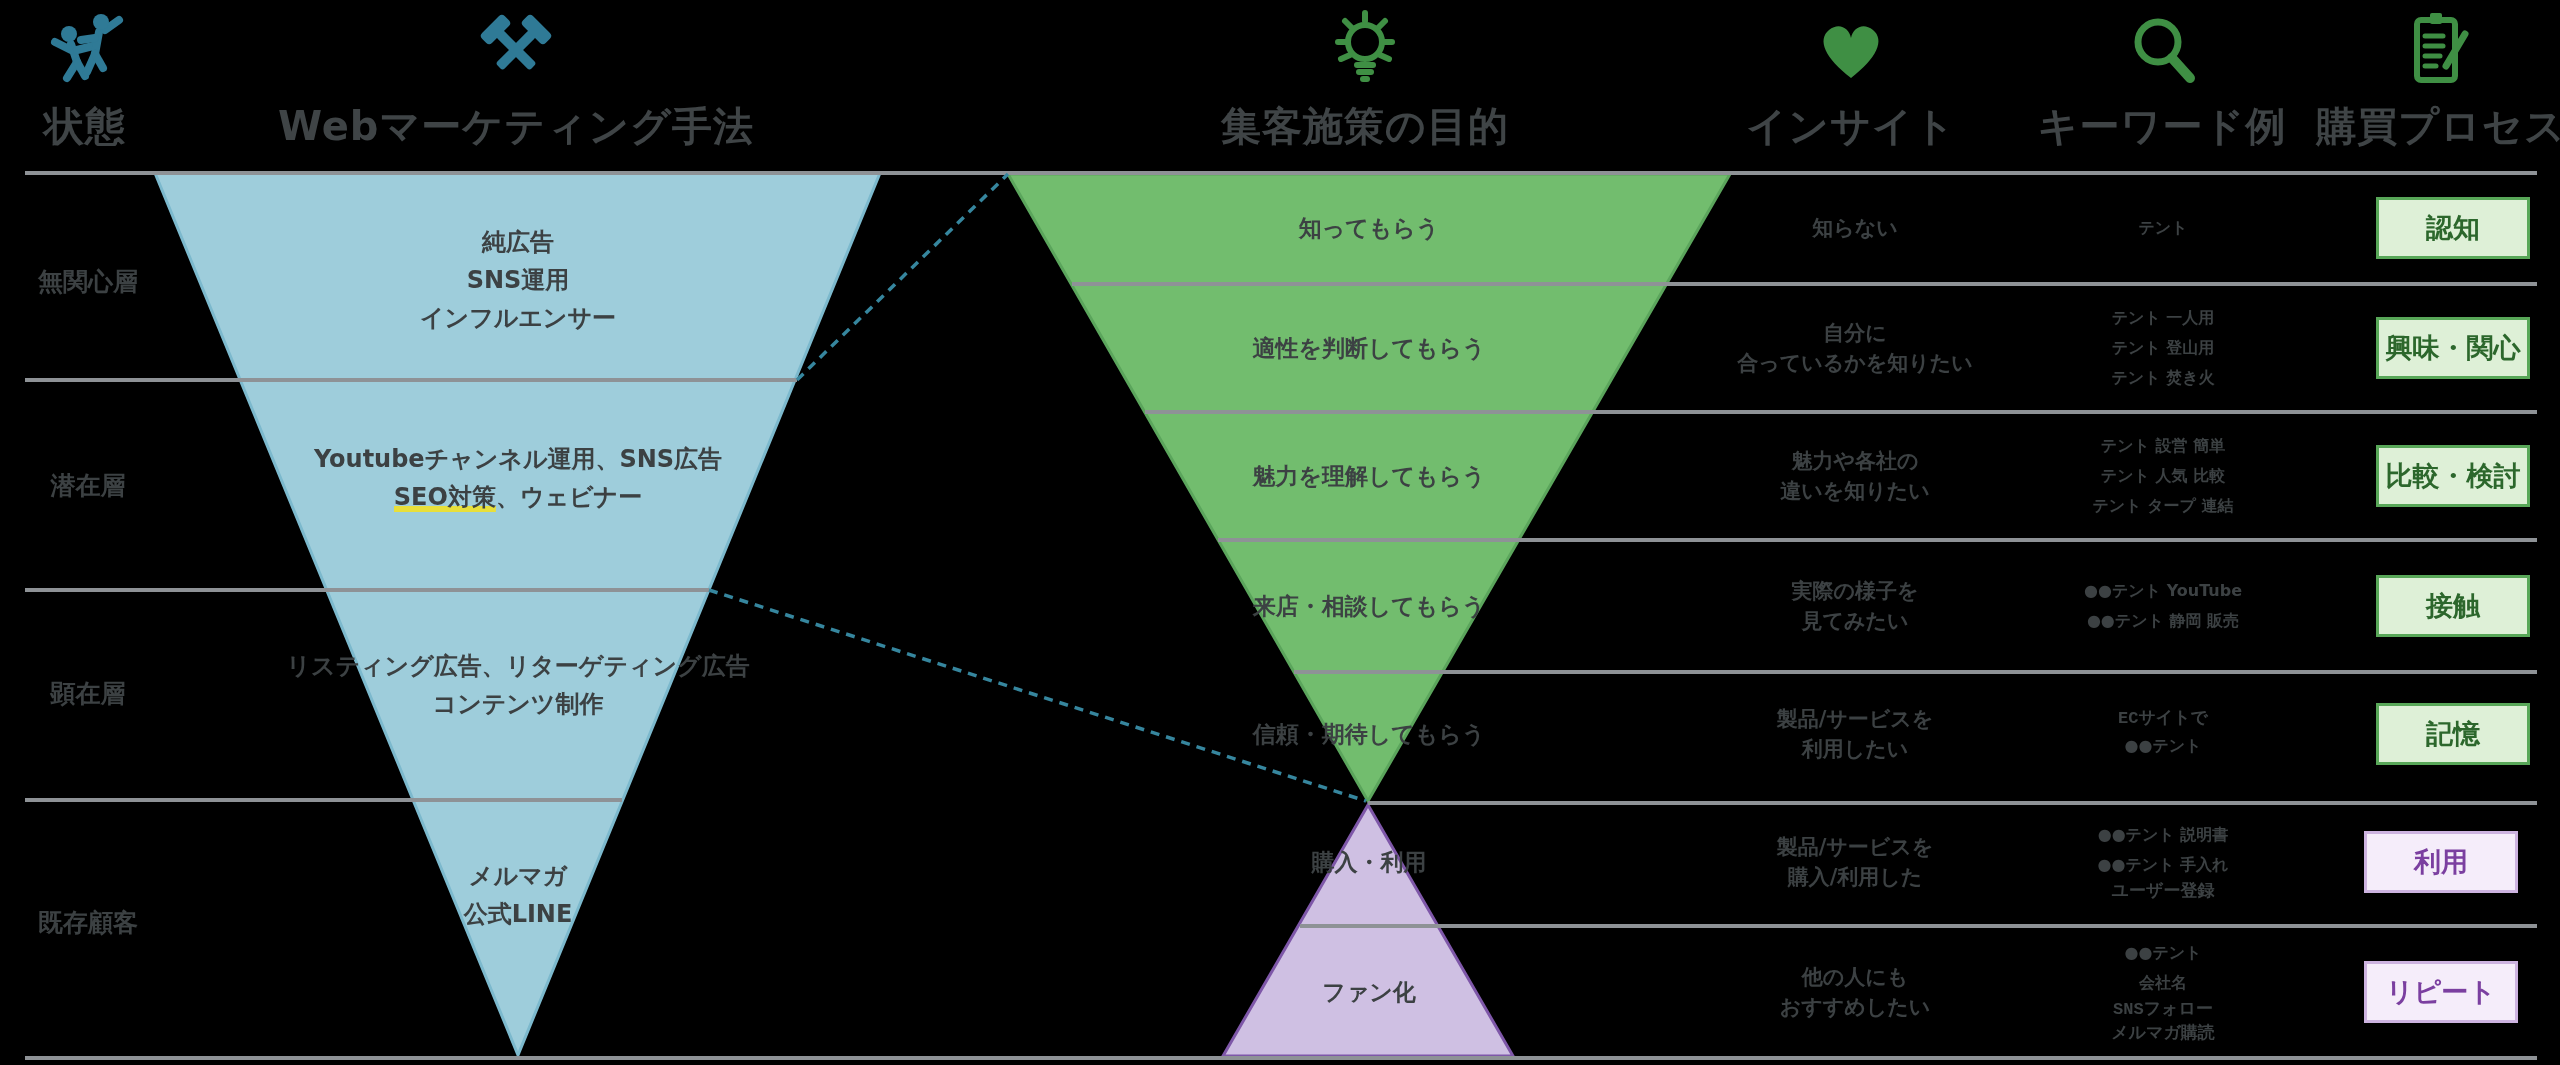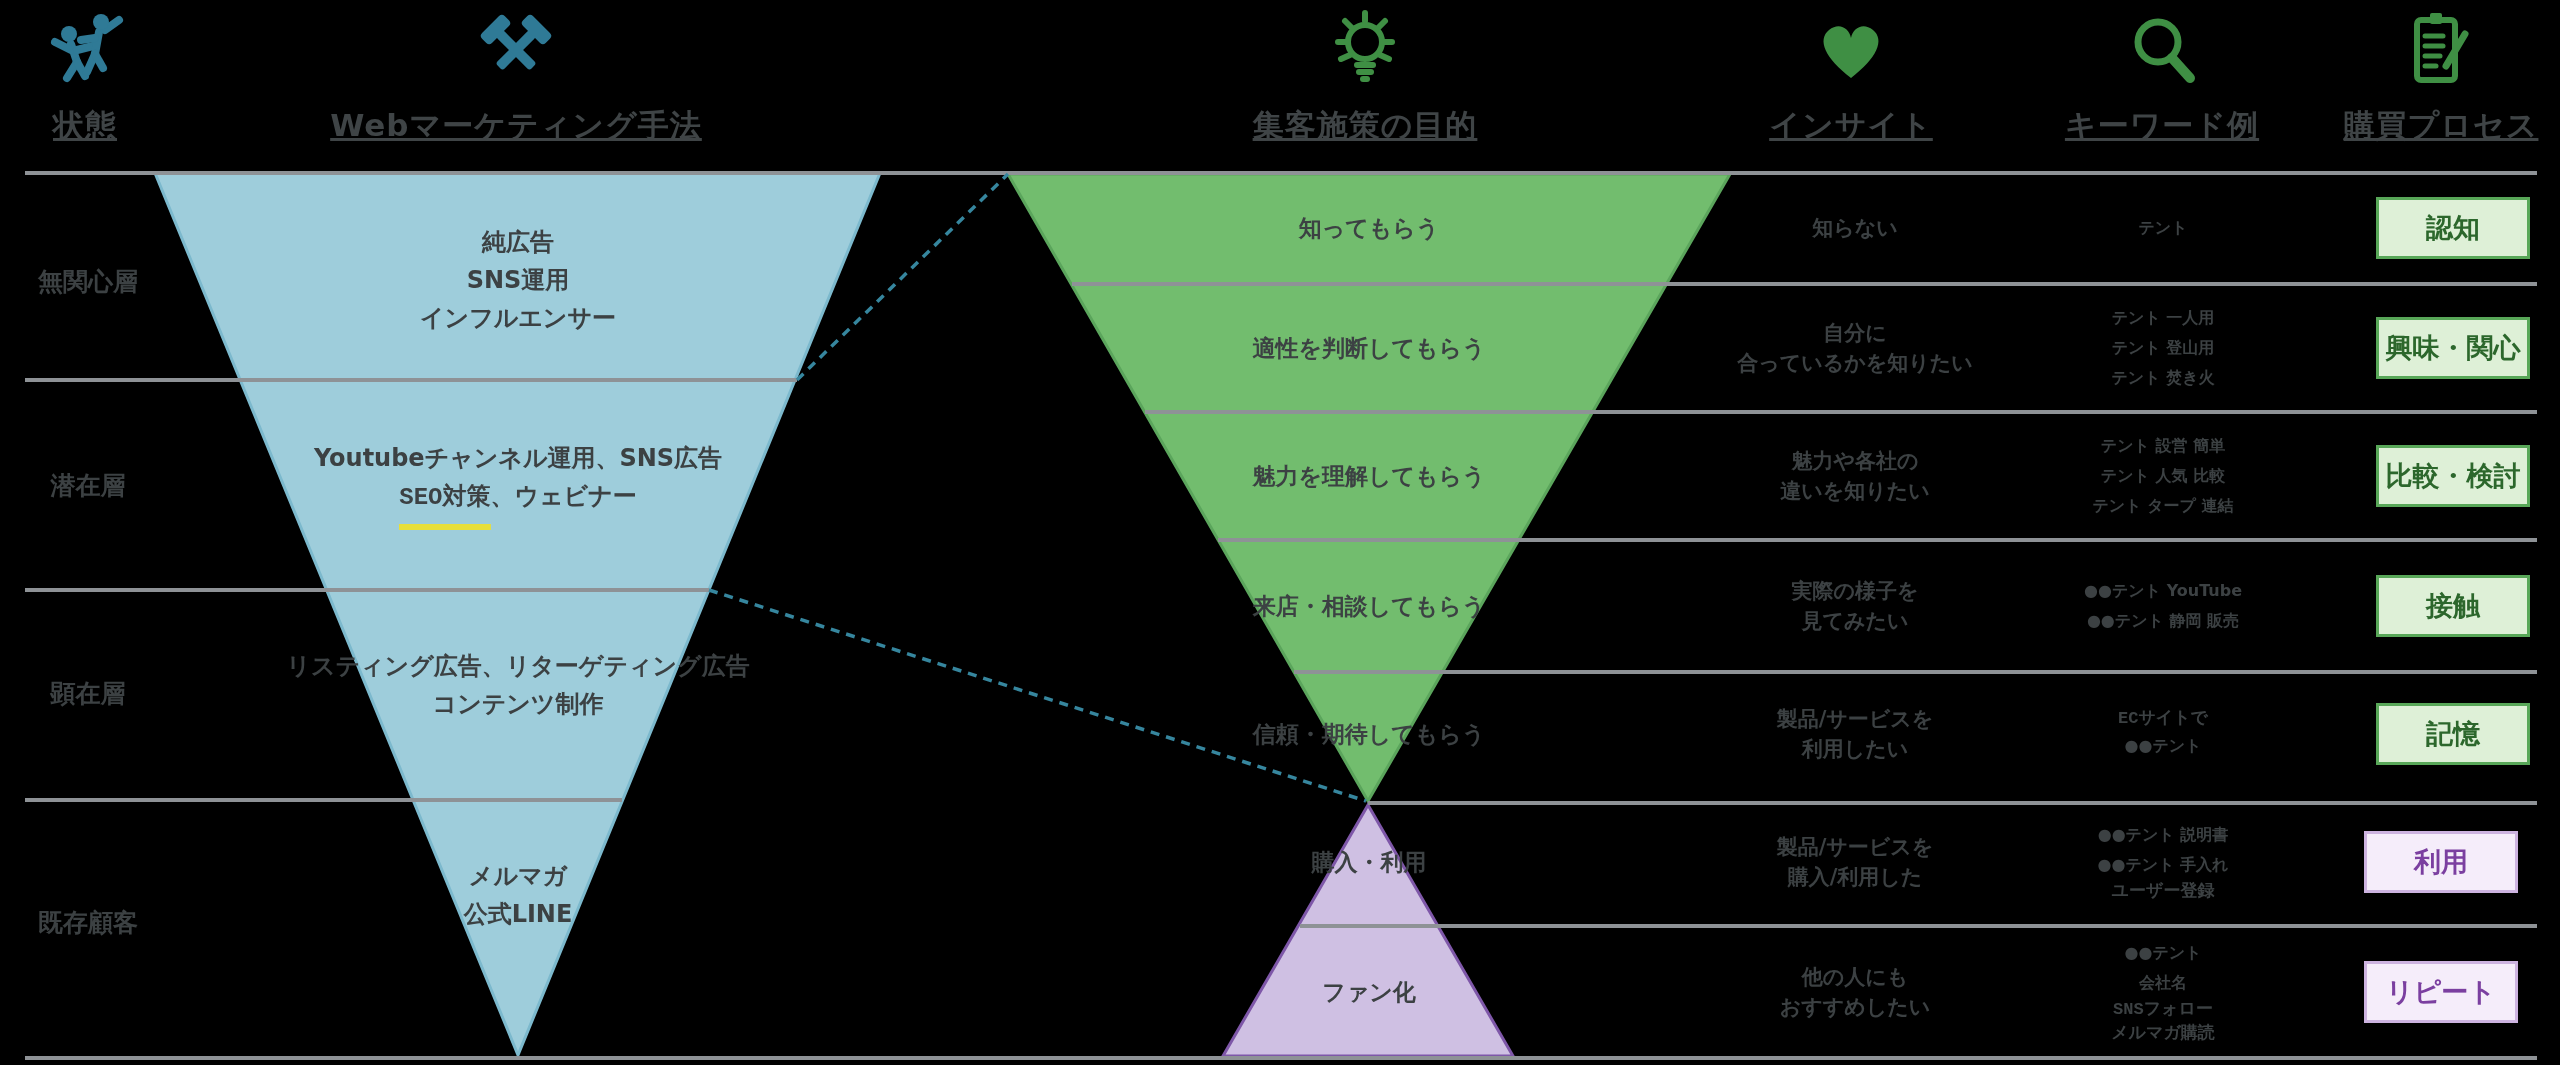--- a/index.html
+++ b/index.html
@@ -12,24 +12,24 @@
   .blue-funnel{fill:var(--c-blue_fill);stroke:var(--c-blue_stroke);stroke-width:3;}
   .green-funnel{fill:var(--c-green_fill);stroke:var(--c-green_stroke);stroke-width:3;}
   .purple-pyramid{fill:var(--c-purple_fill);stroke:var(--c-purple_stroke);stroke-width:3;}
   .gridlines line{stroke:var(--c-line_gray);stroke-width:4;}
   .connectors line{stroke:var(--c-dashed_connector);stroke-width:3.5;stroke-dasharray:9 7;}
 
   .cblock{position:absolute;transform:translate(-50%,-50%);text-align:center;
     color:var(--c-text_dark);font-weight:bold;white-space:nowrap;}
   .icon{position:absolute;top:50px;transform:translate(-50%,-50%);width:84px;height:84px;}
   .icon svg{display:block;}
-  .hlabel{top:126px;font-size:31px;color:var(--c-header_text);letter-spacing:1px;text-decoration:underline;}
+  .hlabel{top:126px;font-size:40px;color:var(--c-header_text);letter-spacing:1px;}
   .status{font-size:25px;}
   .blue-tier div{font-size:24px;line-height:38px;}
-  .seo-hl{box-shadow:inset 0 -6px 0 var(--c-seo_underline);padding-bottom:19px;font-family:Liberation Mono, monospace;}
+  .seo-hl{box-shadow:inset 0 -6px 0 var(--c-seo_underline);padding-bottom:1px;}
   .funnel-label{font-size:23px;}
   .ins div{font-size:21px;line-height:30px;}
   .kw div{font-size:16px;line-height:30px;}
   .kw div.sm{font-size:17px;line-height:24px;font-family:Liberation Mono, monospace;}
   .badge{width:148px;height:56px;border:3px solid;display:flex;align-items:center;
     justify-content:center;font-size:27px;font-weight:bold;}
   .badge[data-style="green"]{background:var(--c-badge_green_bg);border-color:var(--c-badge_green_border);color:var(--c-badge_green_text);margin-left:12px;}
   .badge[data-style="purple"]{background:var(--c-badge_purple_bg);border-color:var(--c-badge_purple_border);color:var(--c-badge_purple_text);}
   .teal{stroke:var(--c-teal_icon);}
   .tealfill{fill:var(--c-teal_icon);}

